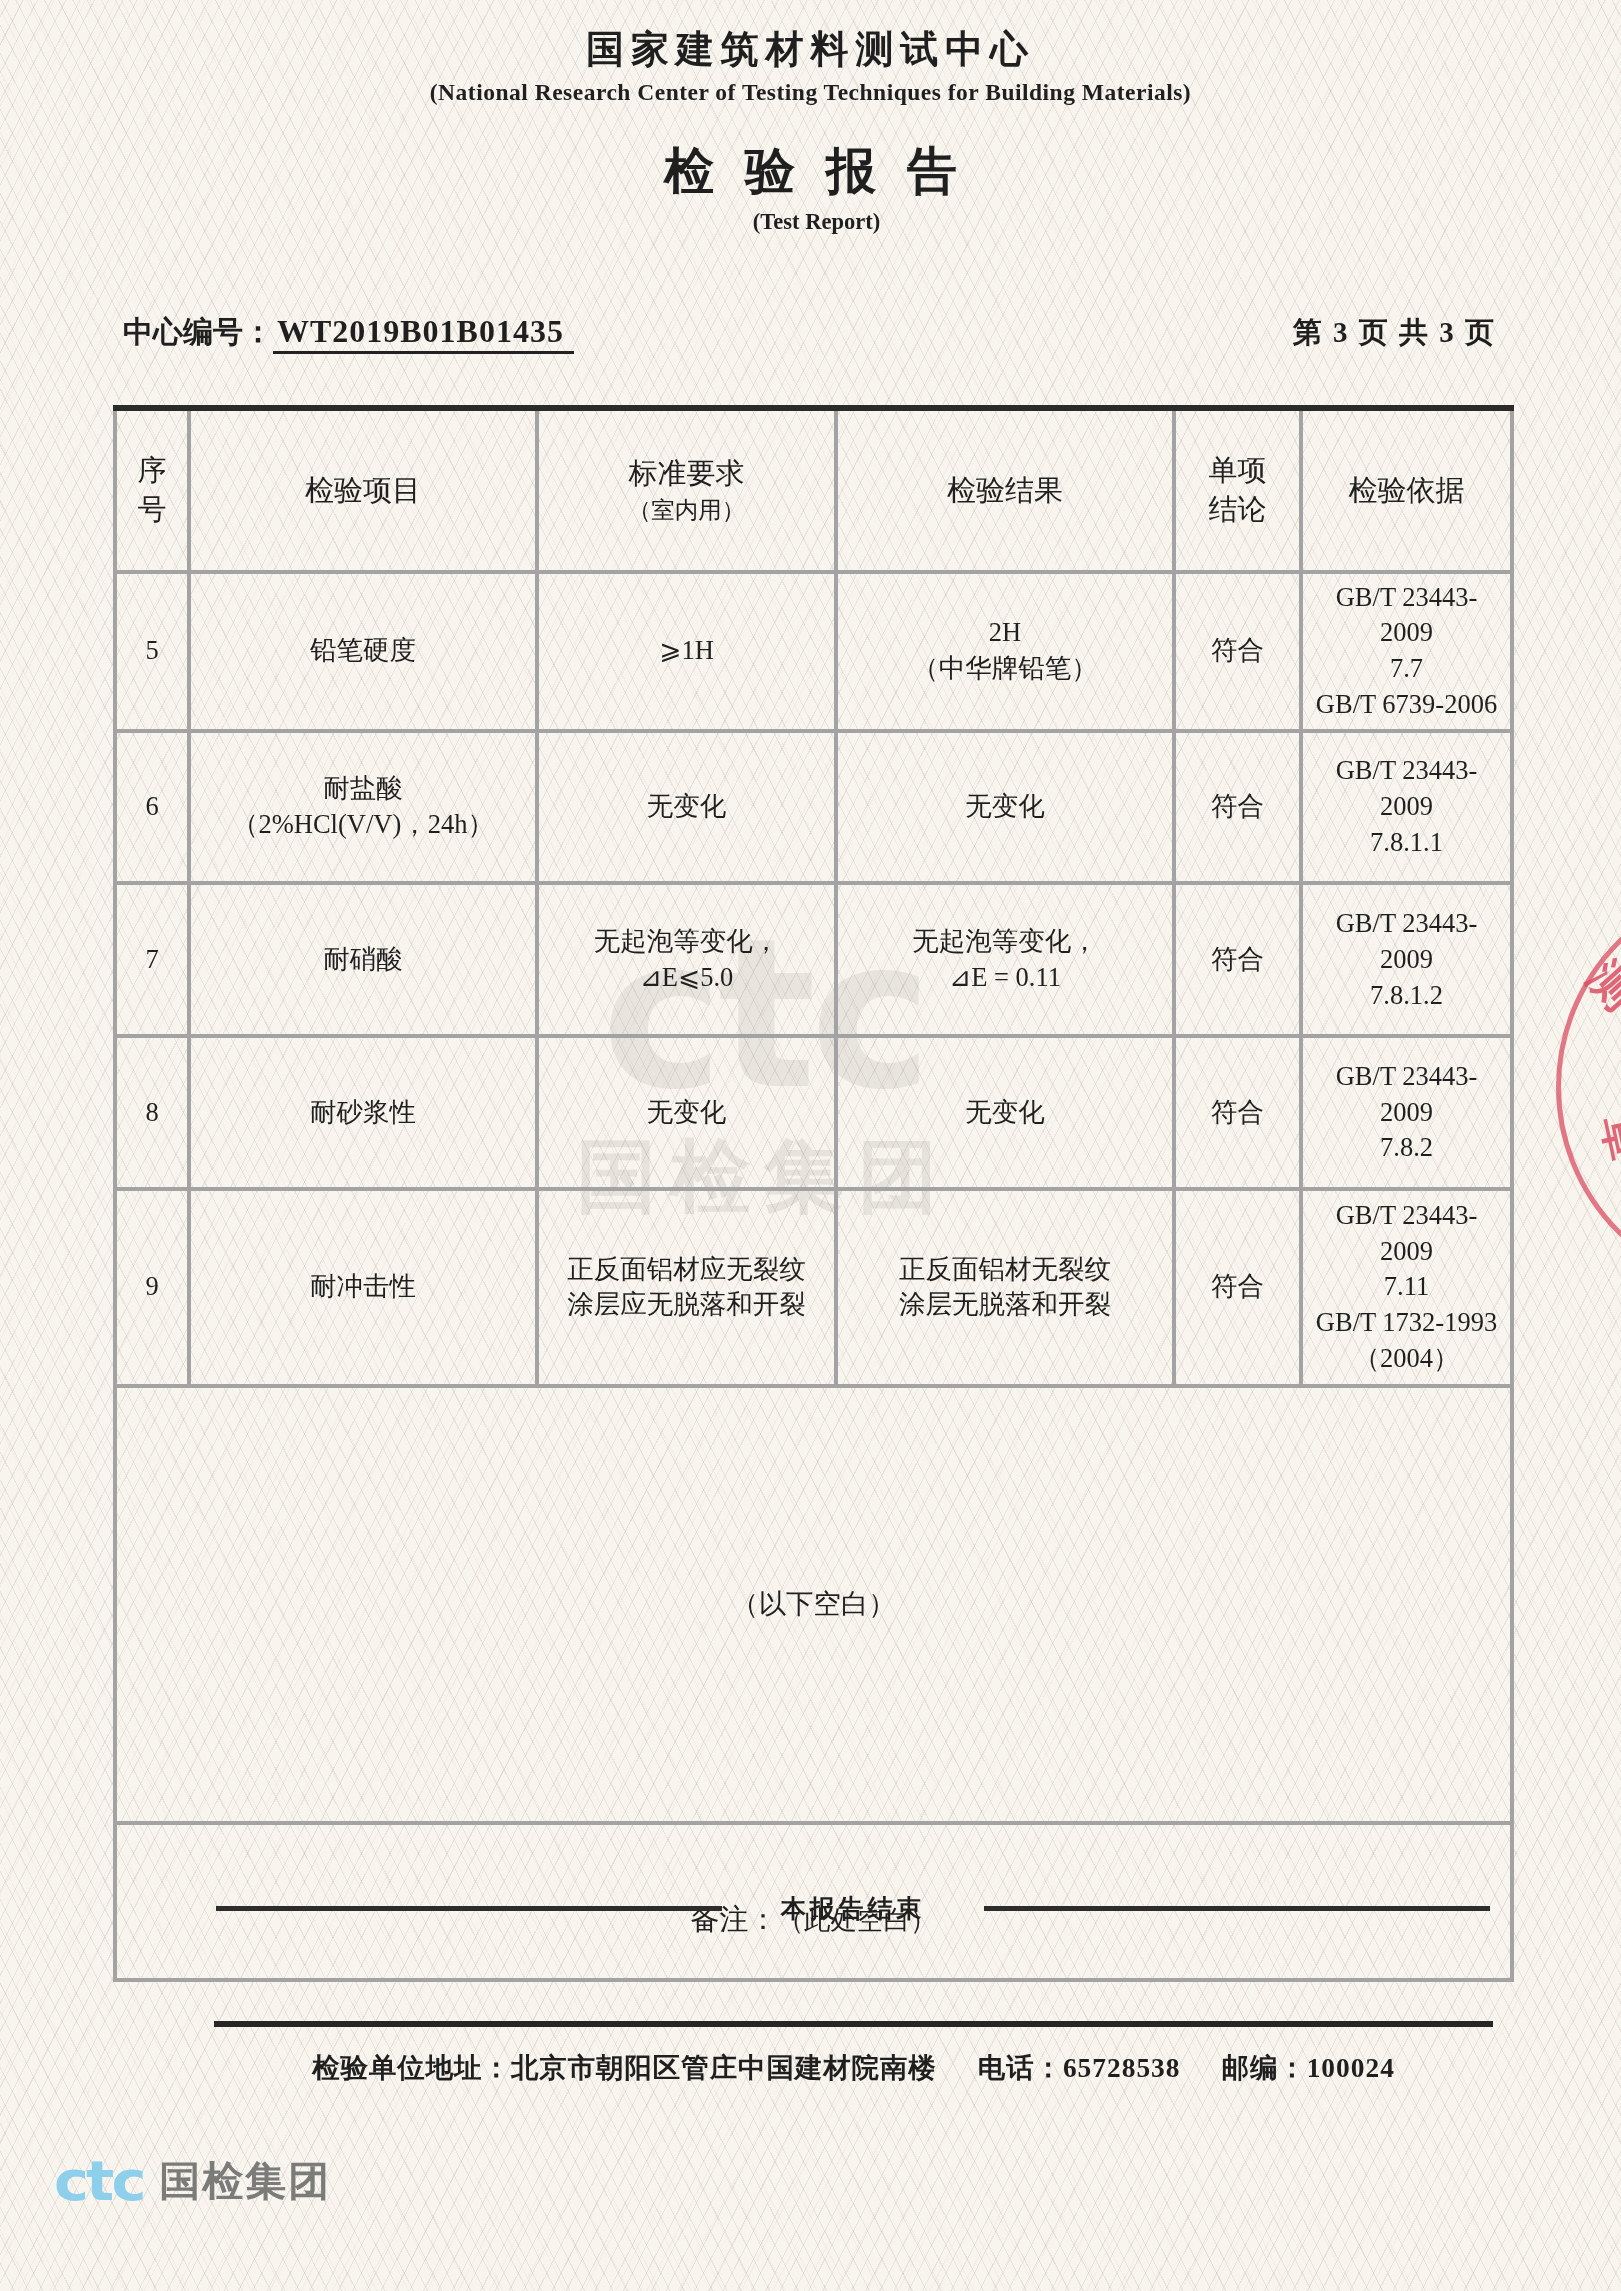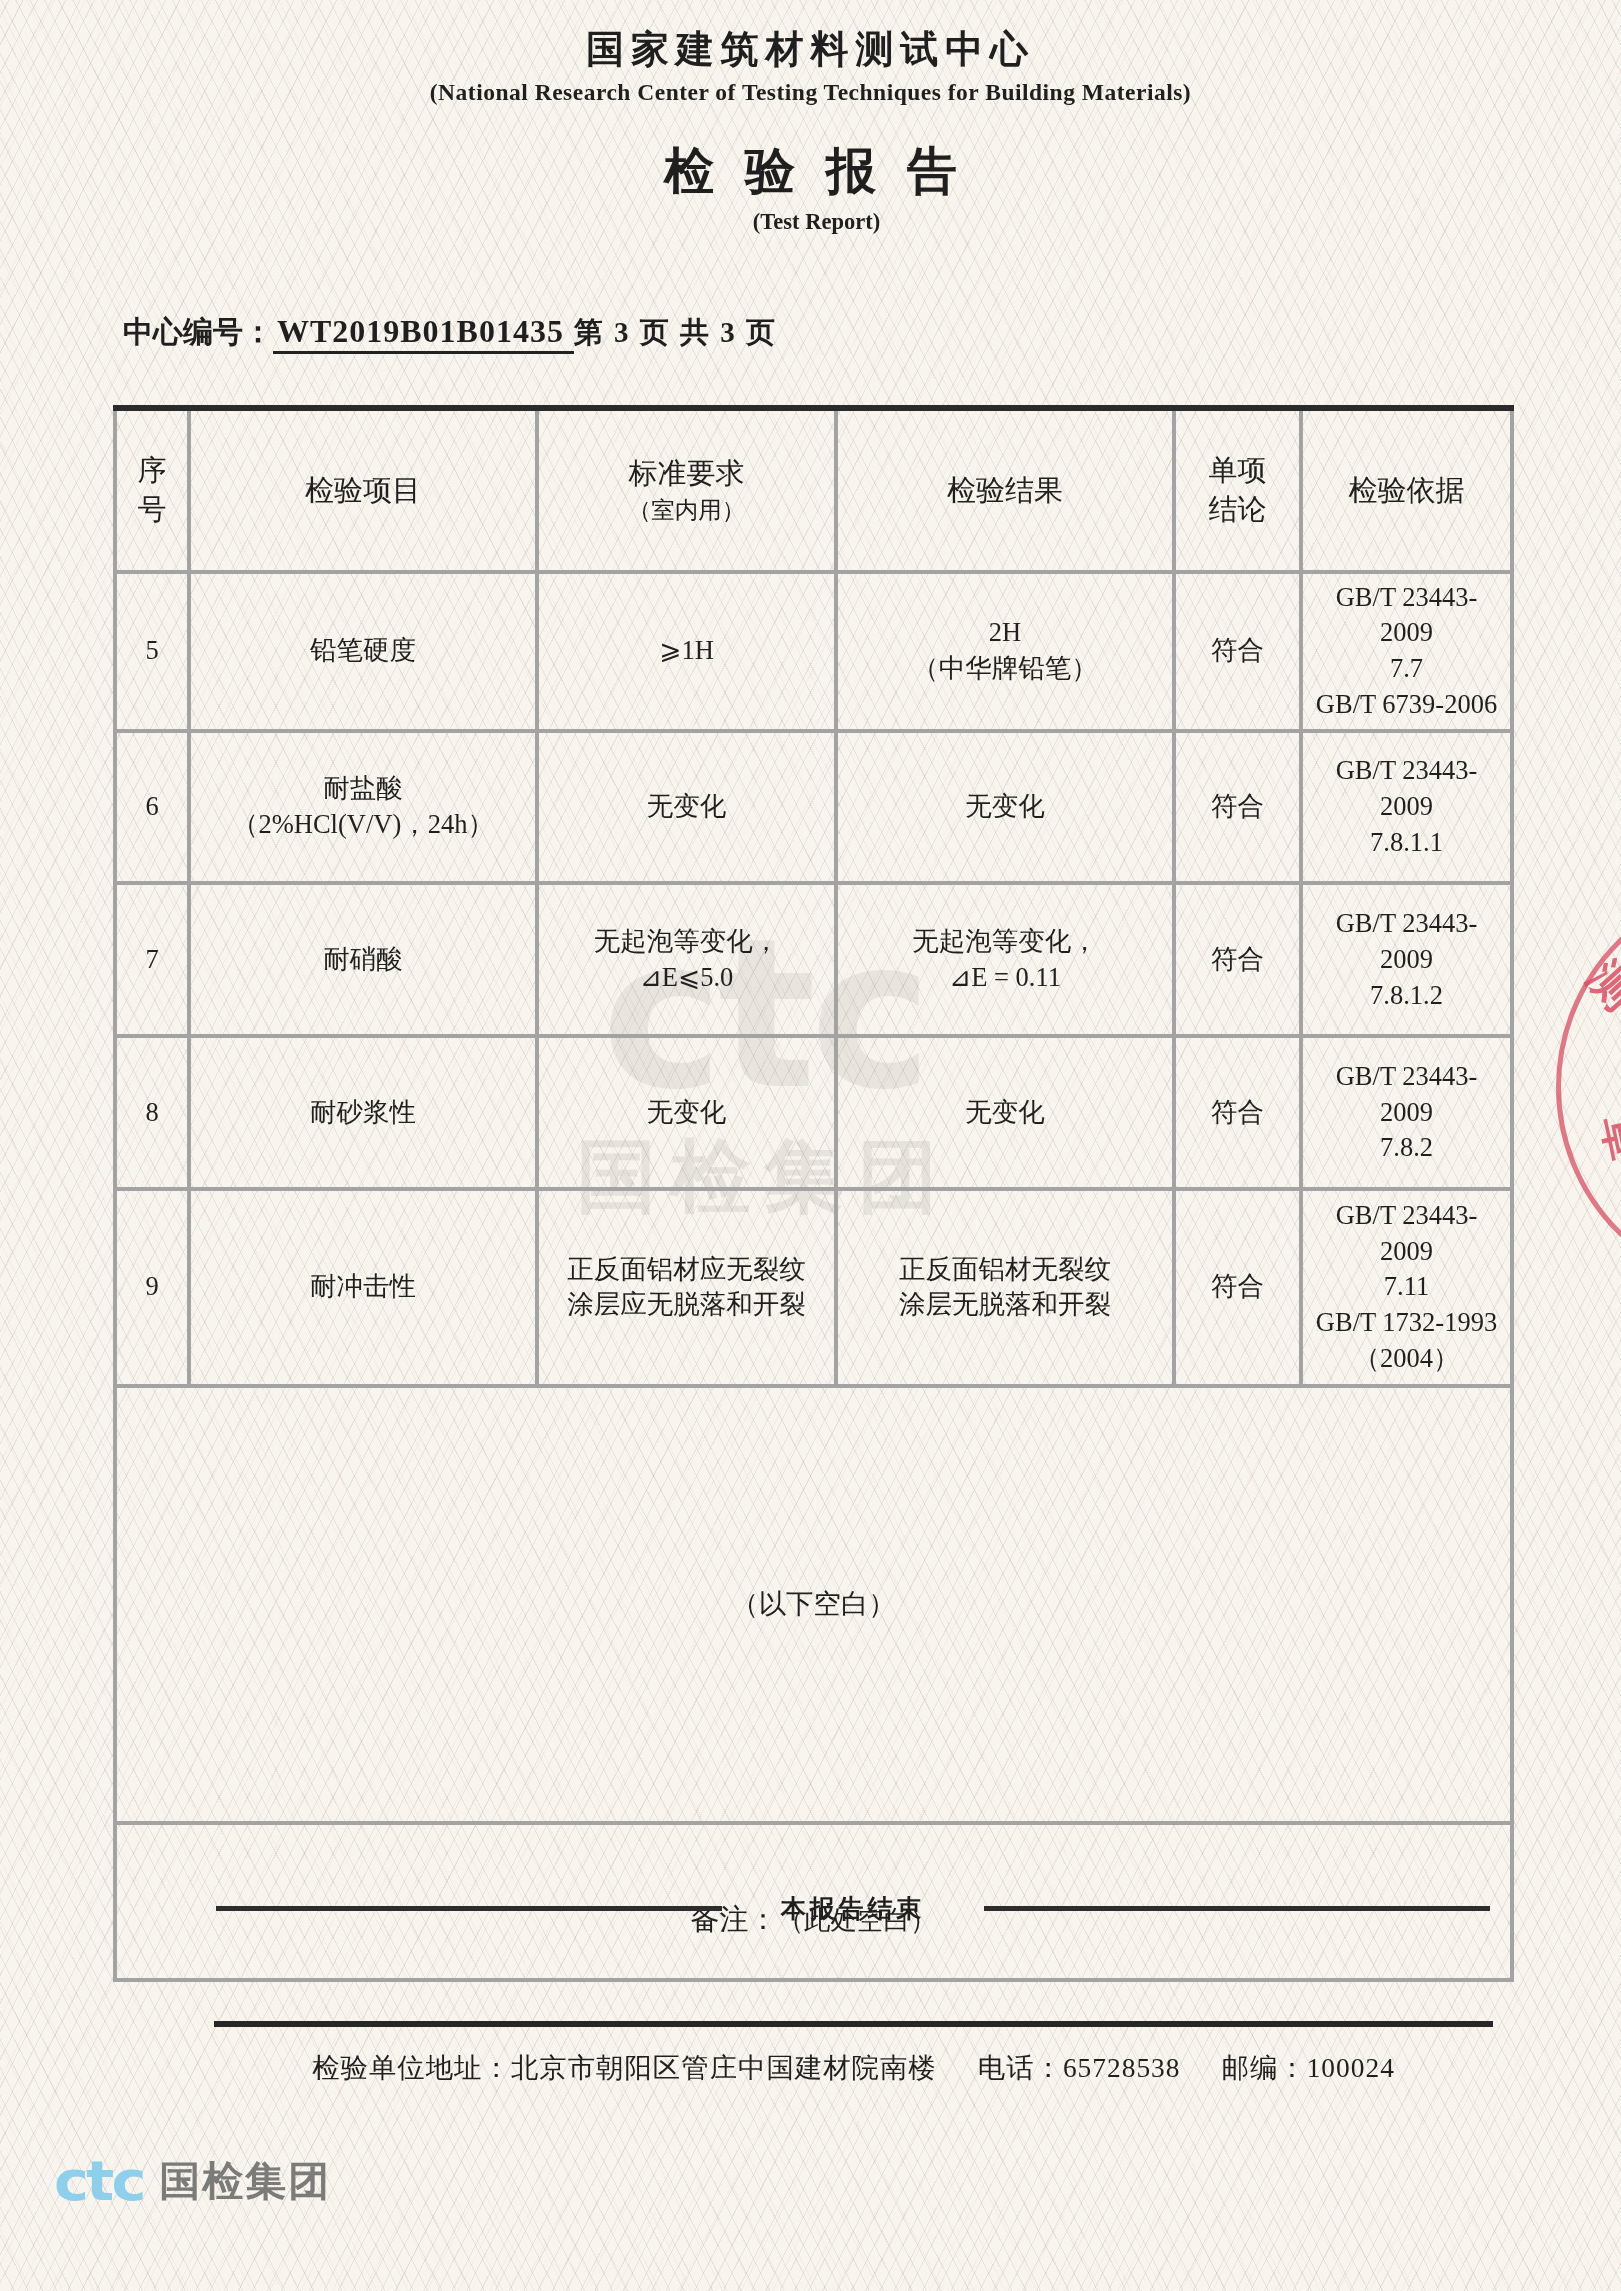--- a/index.html
+++ b/index.html
@@ -17,21 +17,21 @@
   .page{position:absolute;inset:0;}
 
   
   .header{position:absolute;top:25.5px;left:0;width:100%;text-align:center;}
   .org-cn{font-size:38px;font-weight:bold;letter-spacing:6.9px;line-height:1.25;}
   .org-en{font-size:23.5px;font-weight:bold;margin-top:5.9px;letter-spacing:0.5px;}
   .title-cn{font-size:50px;font-weight:bold;letter-spacing:0.62em;margin-top:32px;text-indent:0.62em;}
   .title-en{font-size:22.5px;font-weight:bold;margin-top:3.9px;padding-left:12px;}
 
   
-  .meta{position:absolute;top:312px;left:123px;right:125px;display:flex;align-items:baseline;}
+  .meta{position:absolute;top:312px;left:123px;right:125px;display:flex;justify-content:space-between;align-items:baseline;}
   .report-no-label{font-size:30px;font-weight:bold;}
   .report-no{font-size:32px;font-weight:bold;letter-spacing:1px;border-bottom:3.9px solid #222;padding:0 9.8px 2px 3.9px;}
   .page-info{font-size:29px;font-weight:bold;letter-spacing:2px;}
 
   
   table.report{
     position:absolute;left:113px;top:405px;width:1397px;
     border-collapse:collapse;table-layout:fixed;
     font-size:26.5px;line-height:1.35;
   }
@@ -62,21 +62,21 @@
   .stamp-char.c1{left:29px;top:71px;transform:rotate(48deg);}
   .stamp-char.c2{left:39px;top:223px;transform:rotate(78deg);}
 
   
   .end-row{position:absolute;left:216px;top:1892px;width:1274px;display:flex;align-items:center;}
   .end-line{flex:1;height:4.9px;background:#2d2d2d;}
   .end-text{font-size:25px;font-weight:bold;margin:0 59px;letter-spacing:3.9px;}
 
   
   .footer-rule{position:absolute;left:214px;top:2021px;width:1279px;height:5.9px;background:#272727;}
-  .footer-text{position:absolute;left:214px;top:2050px;width:1279px;text-align:center;font-size:27.4px;font-weight:normal;letter-spacing:1px;}
+  .footer-text{position:absolute;left:214px;top:2050px;width:1279px;text-align:center;font-size:27.4px;font-weight:bold;letter-spacing:1px;}
   .footer-text .gap{display:inline-block;width:41px;}
 
   
   .logo{position:absolute;left:54px;top:2152px;display:flex;align-items:center;}
   .logo-mark{font-family:"DejaVu Sans","Liberation Sans",sans-serif;font-weight:900;font-size:59px;line-height:1;letter-spacing:-2.9px;transform:scaleY(0.92);}
   .logo-name{font-family:"DejaVu Sans","Liberation Sans",sans-serif;font-weight:bold;font-size:41px;margin-left:15.7px;letter-spacing:2px;}
 </style>
 </head>
 <body>
 

